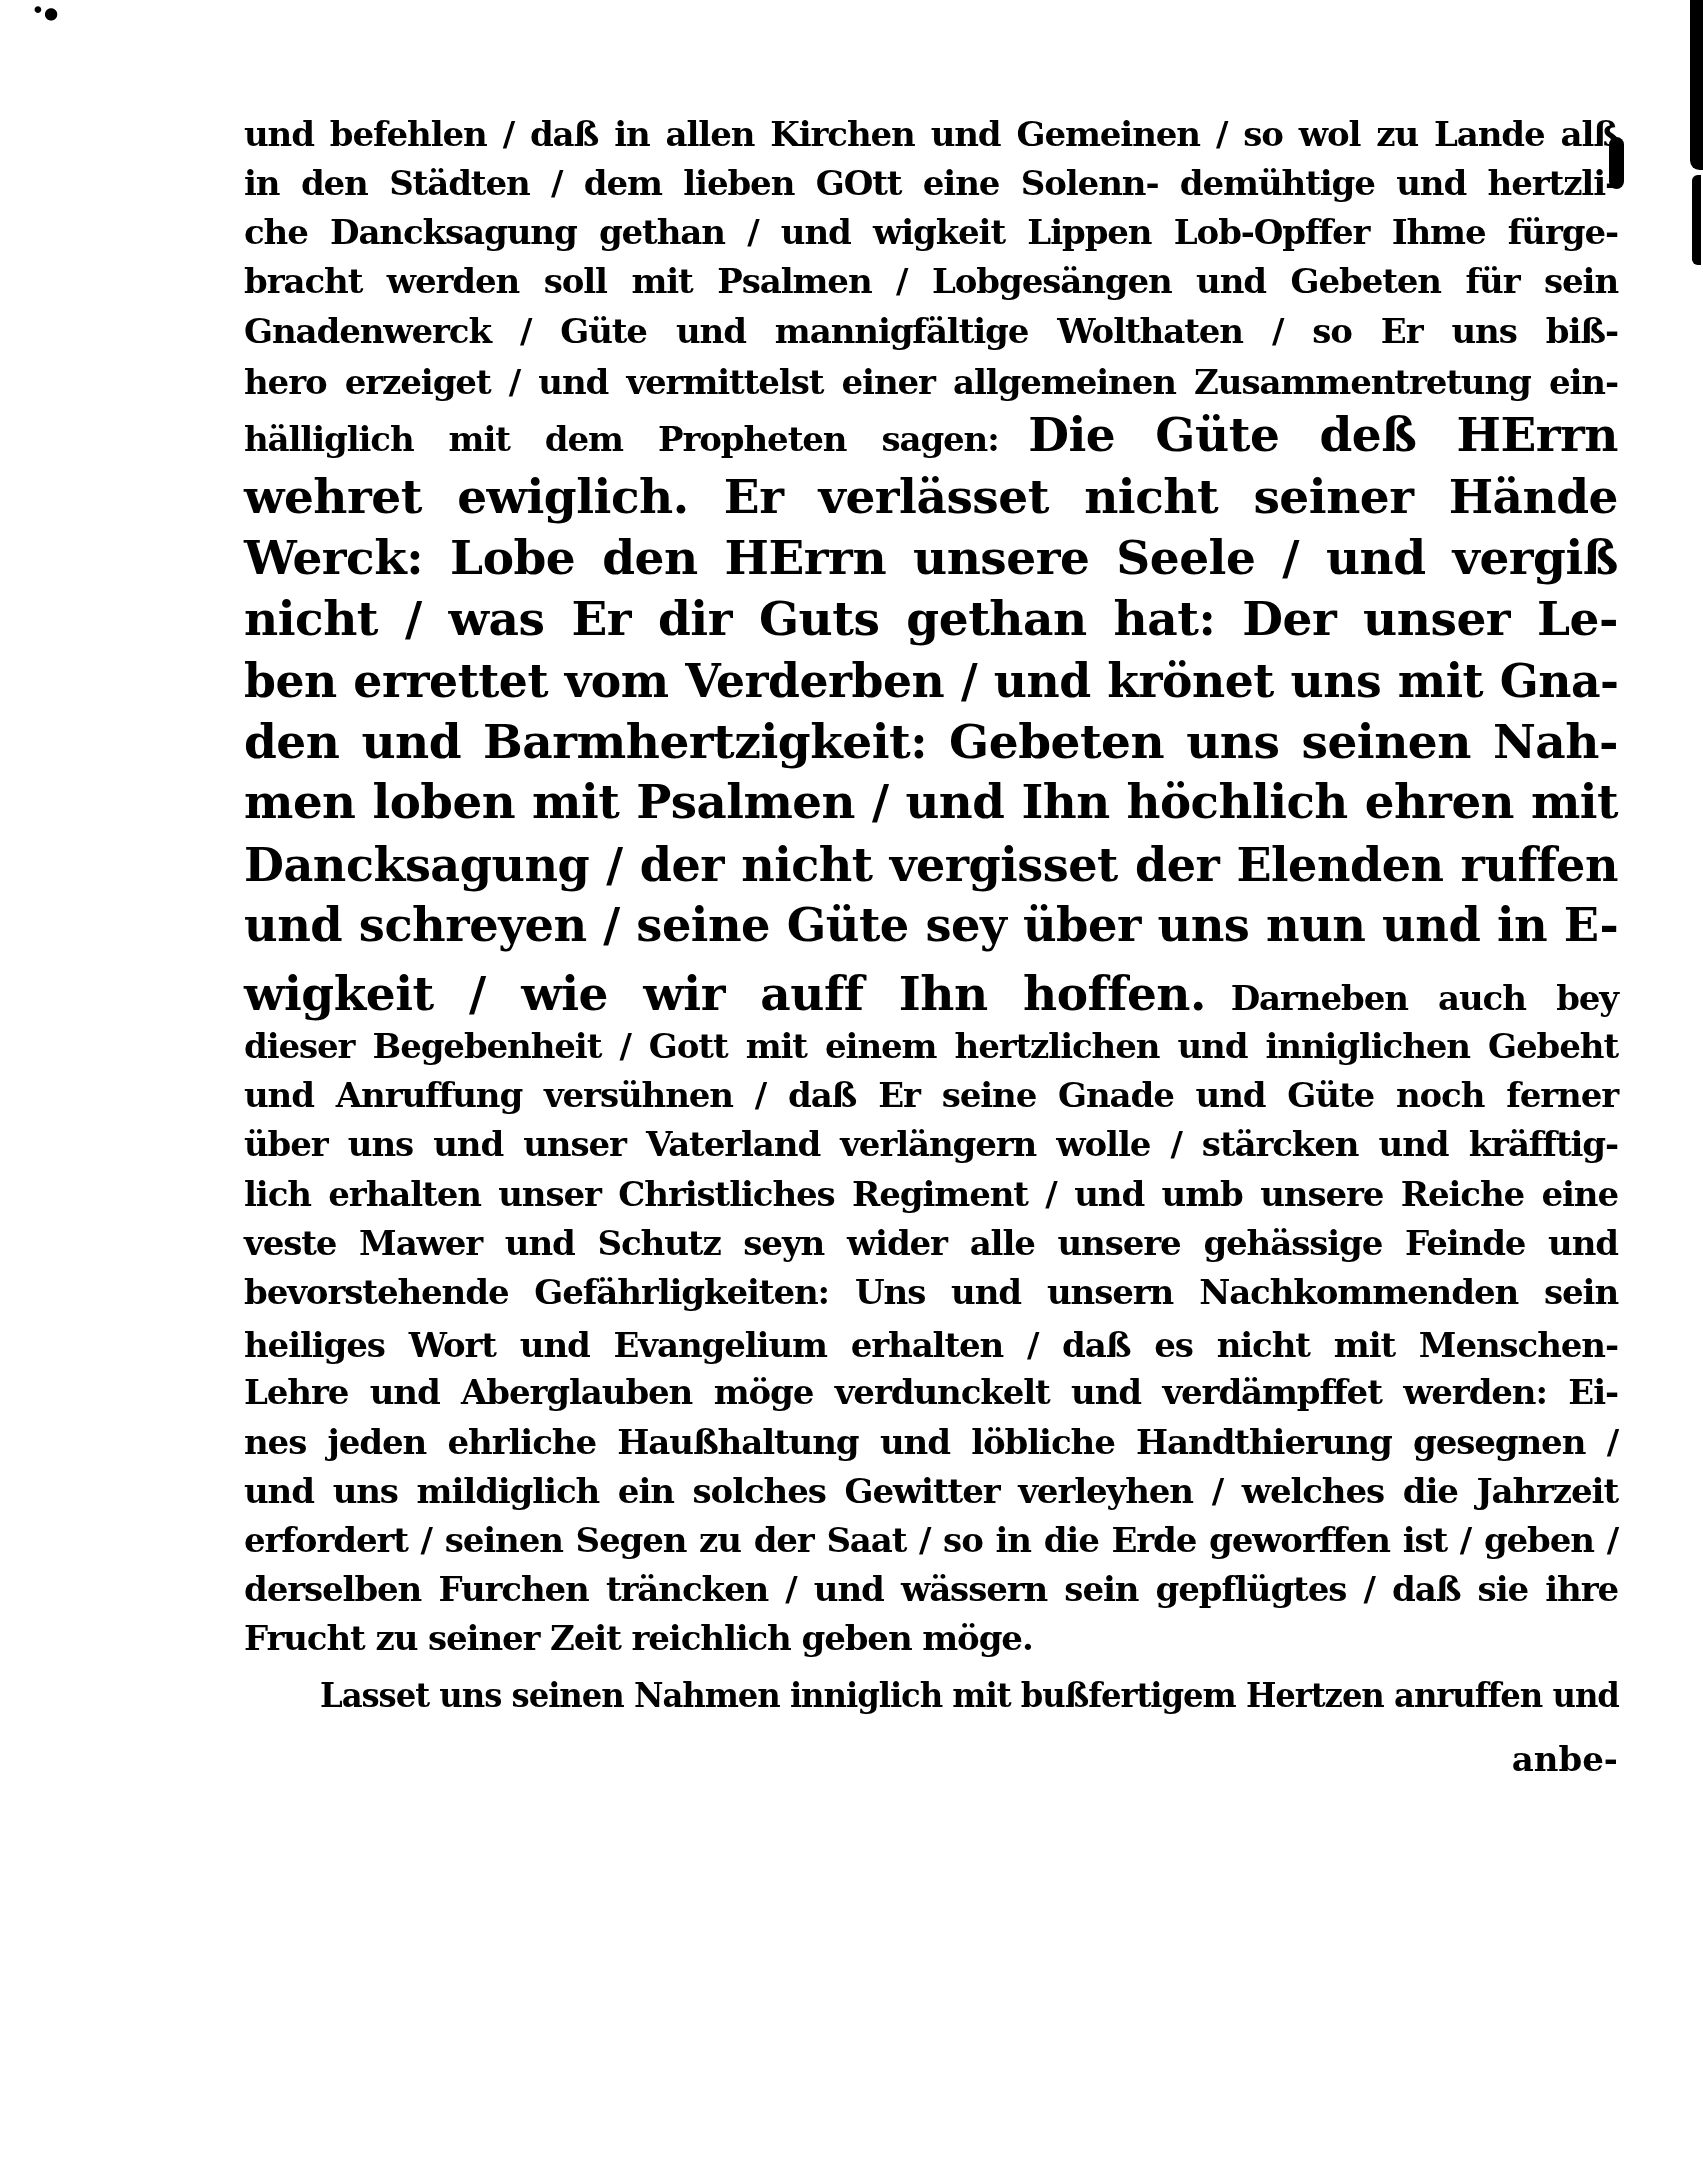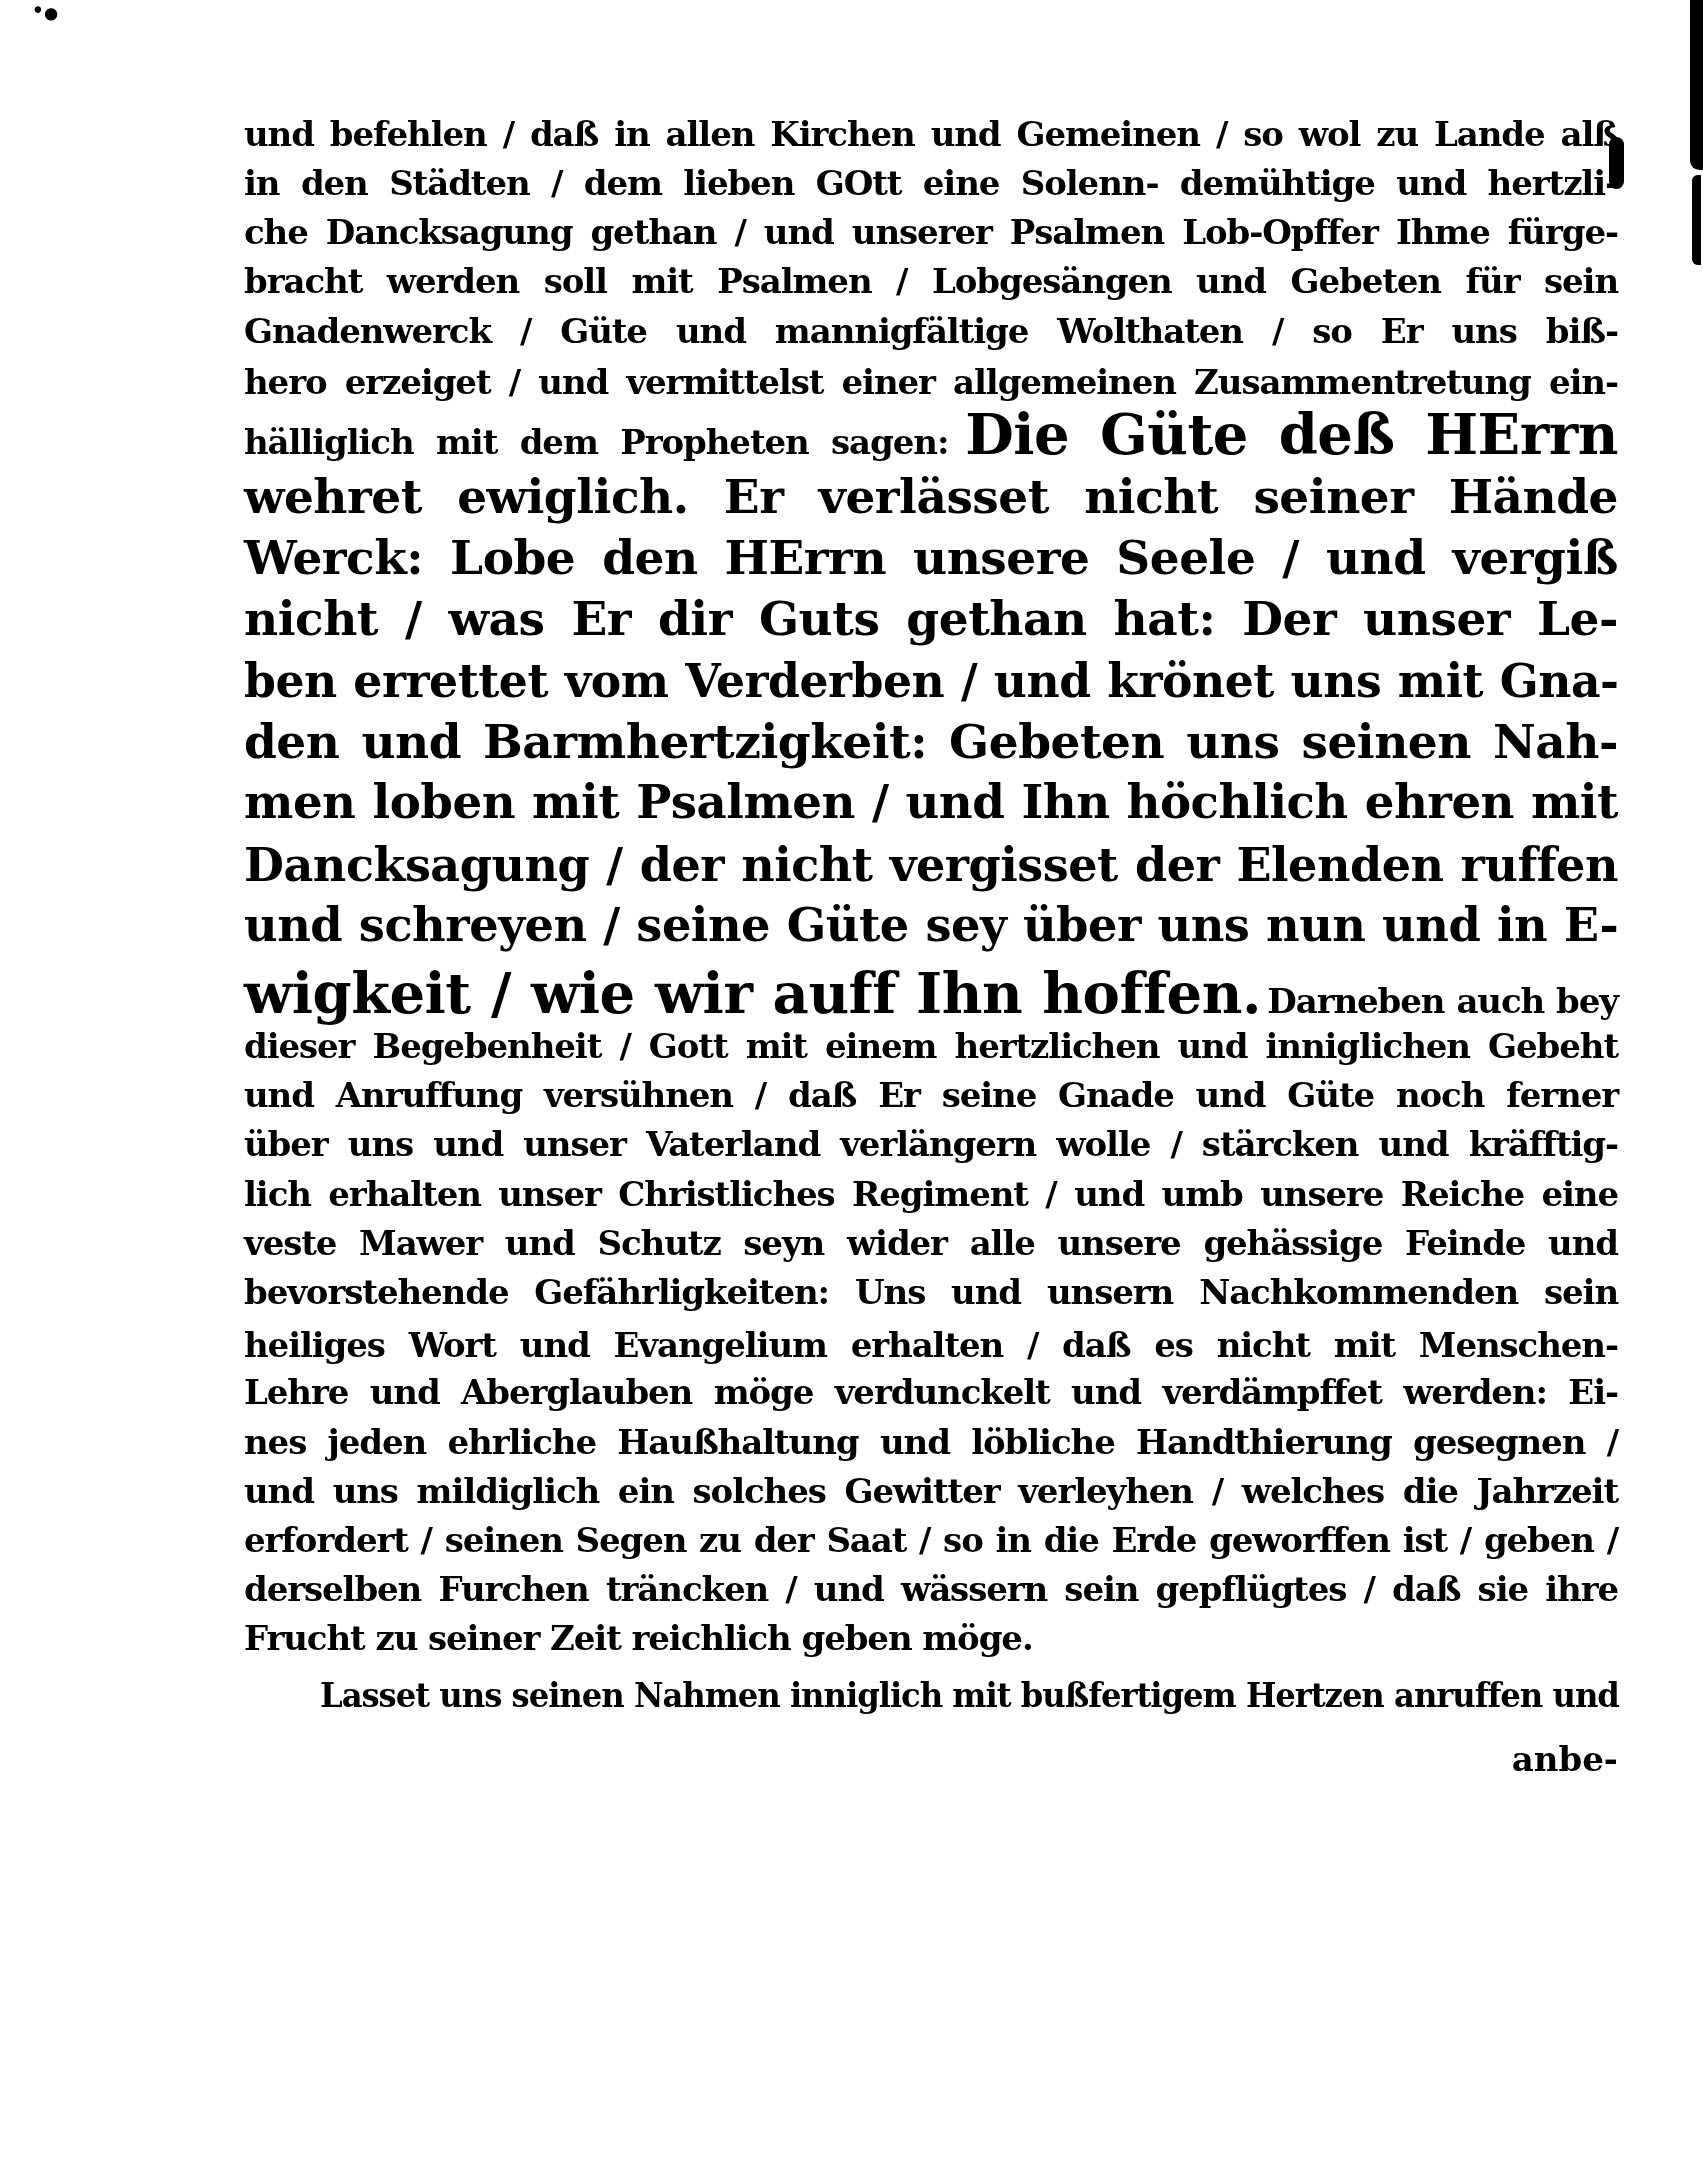--- a/index.html
+++ b/index.html
@@ -34,42 +34,42 @@
       white-space: nowrap;
       font-family: "DejaVu Serif", serif;
       font-weight: bold;
       text-align: justify;
       text-align-last: justify;
       transform-origin: left center;
     }
     .small { font-size: 34px; height: 44px; line-height: 44px; letter-spacing: -1.1px; }
     .large { font-size: 47px; height: 59px; line-height: 59px; letter-spacing: -0.5px; font-weight: 900; }
     .mixed .s { font-size: 34px; letter-spacing: -1.1px; margin-top: 8px; }
-    .mixed .l { font-size: 56px; letter-spacing: -0.5px; font-weight: 900; margin-top: 39px; }
+    .mixed .l { font-size: 47px; letter-spacing: -0.5px; font-weight: 900; margin-top: 39px; }
     .indent { left: 76px; width: 1298px; }
     .catchword {
       position: absolute; right: 0; text-align: center;
       font-family: "DejaVu Serif", serif; font-weight: bold; font-size: 34px;
       white-space: nowrap;
     }
   </style>
 </head>
 <body>
 
 <div class="page">
   <div class="edge-mark-tl"></div>
   <div class="edge-mark-right"></div>
   <div class="edge-mark-right2"></div>
   <div class="edge-mark-left-blob"></div>
 
   <div class="text-block">
 
     <div class="line small" style="top:112px">und befehlen / daß in allen Kirchen und Gemeinen / so wol zu Lande alß</div>
     <div class="line small" style="top:161px">in den Städten / dem lieben GOtt eine Solenn- demühtige und hertzli-</div>
-    <div class="line small" style="top:210px">che Dancksagung gethan / und unserer Psalmen Lob-Opffer Ihme fürge-</div>
+    <div class="line small" style="top:210px">che Dancksagung gethan / und wigkeit Lippen Lob-Opffer Ihme fürge-</div>
     <div class="line small" style="top:259px">bracht werden soll mit Psalmen / Lobgesängen und Gebeten für sein</div>
     <div class="line small" style="top:309px">Gnadenwerck / Güte und mannigfältige Wolthaten / so Er uns biß-</div>
     <div class="line small" style="top:360px">hero erzeiget / und vermittelst einer allgemeinen Zusammentretung ein-</div>
 
     <div class="line mixed" style="top:405px; height:59px; line-height:59px;">
       <span class="s">hälliglich mit dem Propheten sagen:</span>
       <span class="l">Die Güte deß HErrn</span>
     </div>
 
     <div class="line large" style="top:467px">wehret ewiglich.  Er verlässet nicht seiner Hände</div>

